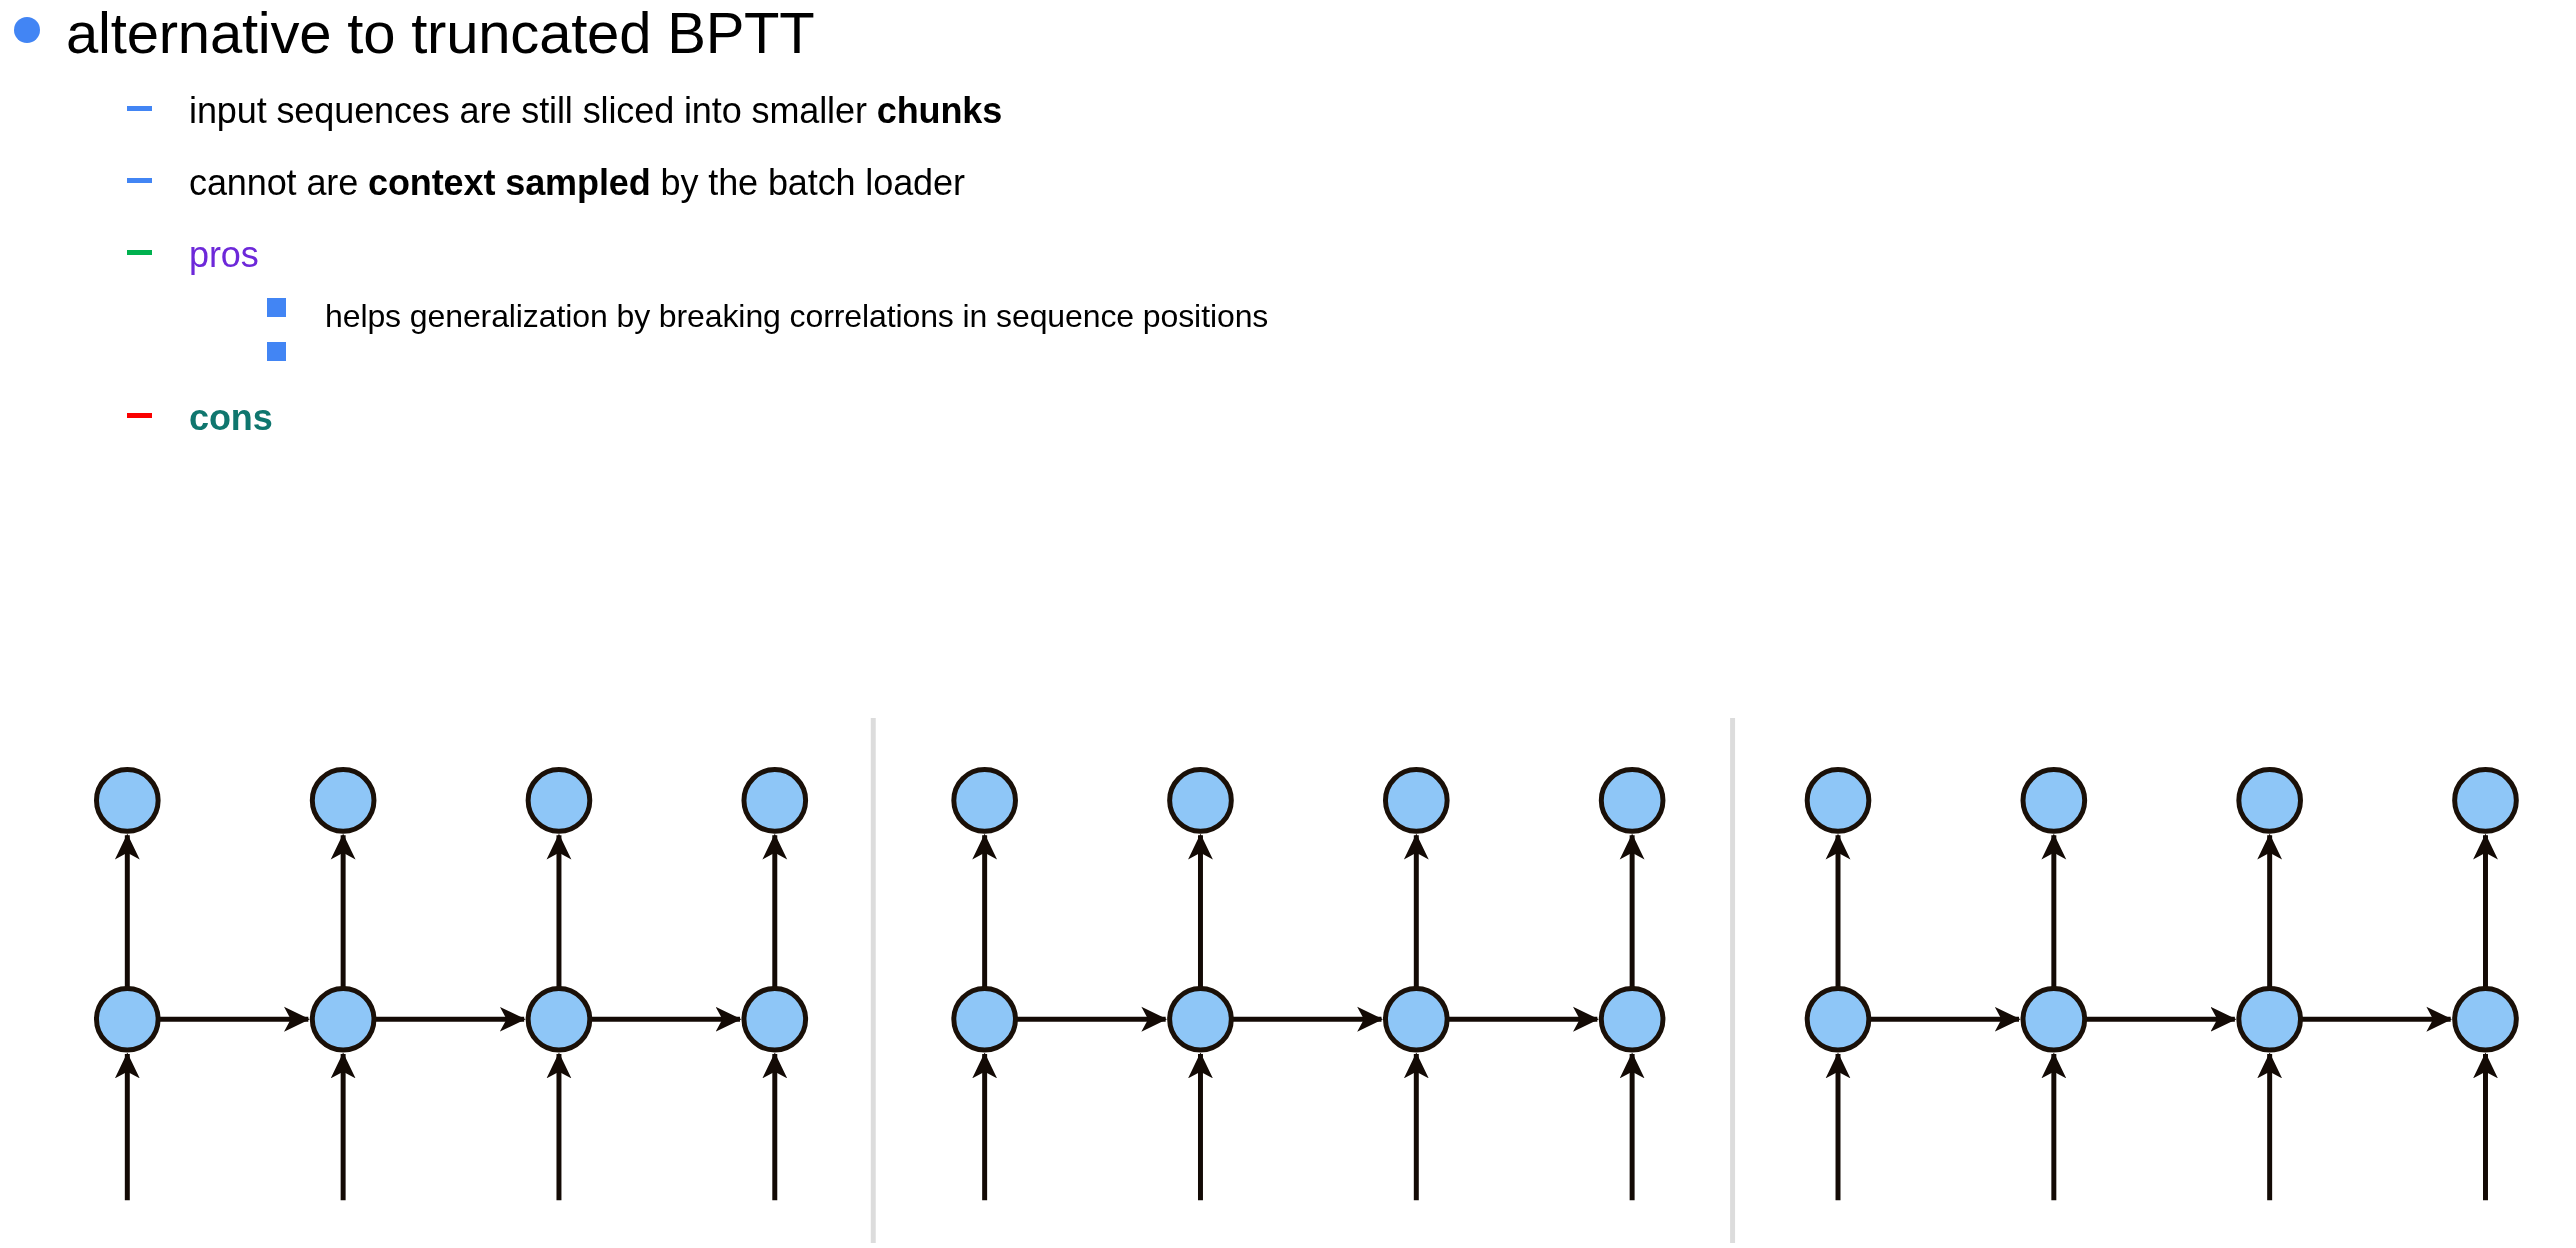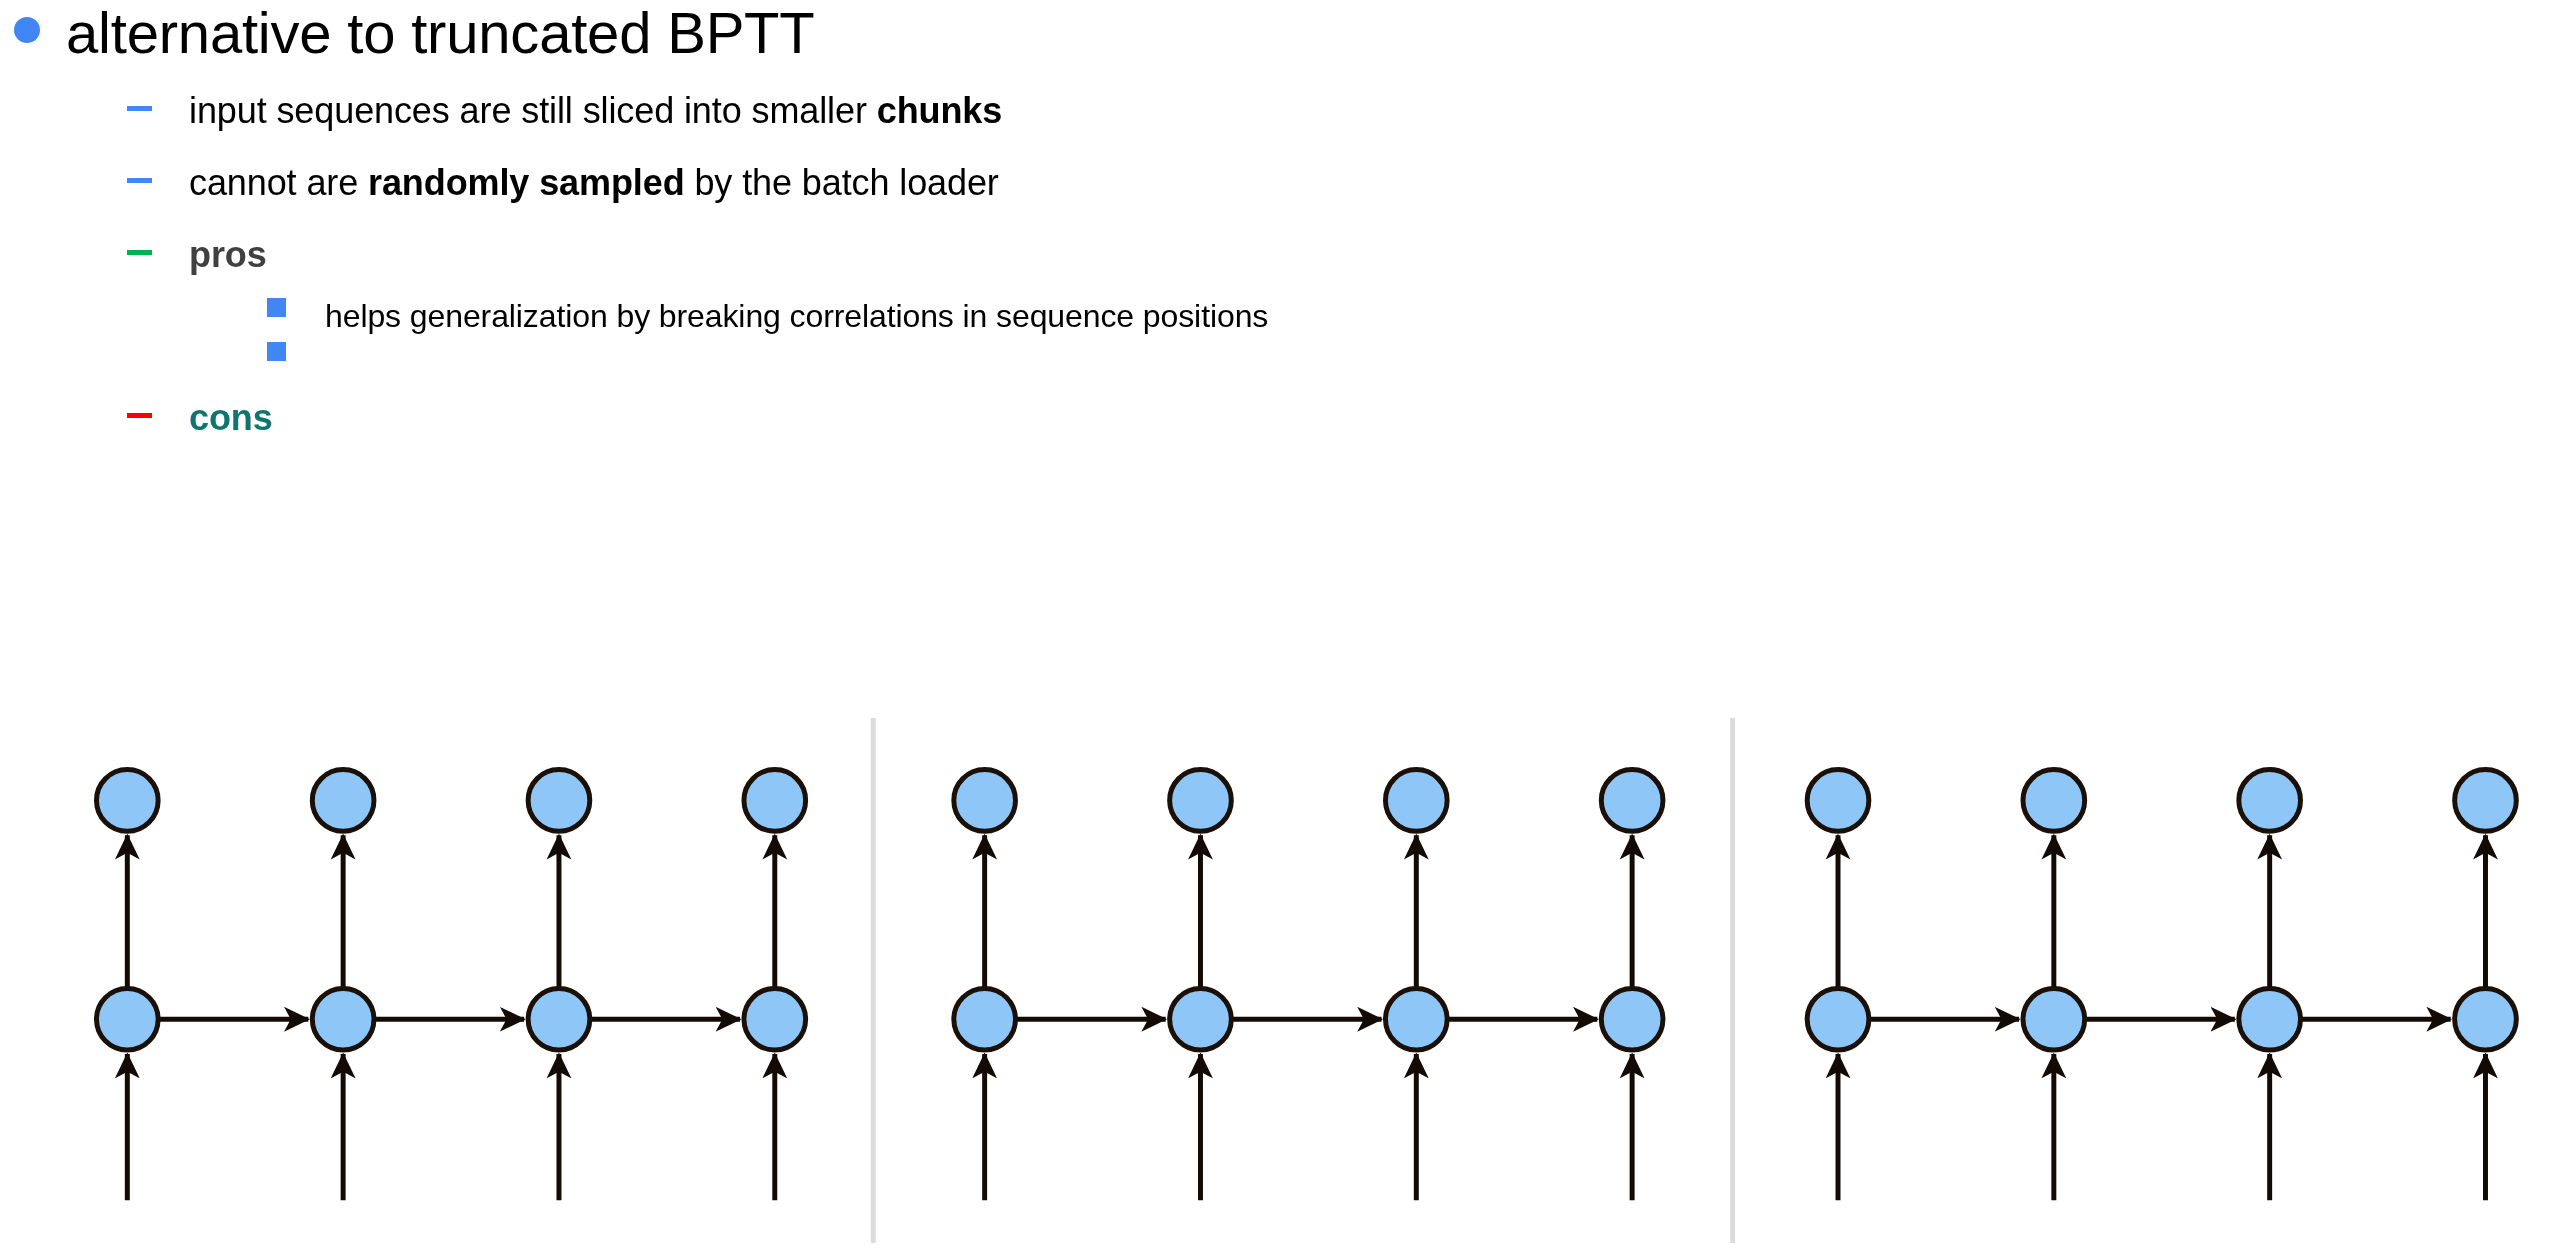--- a/index.html
+++ b/index.html
@@ -74,21 +74,21 @@
     height: 5px;
     background: #4285f4;
   }
   .dash.green { background: #00b14f; }
   .dash.red   { background: #fa0000; }
   .lvl2 .txt {
     font-size: 36px;
     line-height: 50px;
     letter-spacing: -0.1px;
   }
-  .lvl2 .txt.green { color: #404040; font-weight: bold; }
+  .lvl2 .txt.green { color: #6d28d9; font-weight: normal; }
   .lvl2 .txt.red   { color: #0f766e; font-weight: bold; }
 
   
   .lvl3 {
     padding-left: 267px;
     margin-top: 14px;
   }
   .lvl3 .marker {
     width: 58px;
     flex: 0 0 58px;
@@ -135,21 +135,21 @@
     <span class="marker">
         <i class="dash"></i>
       </span>
     <span class="txt"><span>input sequences are still sliced into smaller </span><b>chunks</b></span>
   </div>
 
   <div class="row lvl2">
     <span class="marker">
         <i class="dash"></i>
       </span>
-    <span class="txt"><span>cannot are </span><b>randomly sampled</b><span> by the batch loader</span></span>
+    <span class="txt"><span>cannot are </span><b>context sampled</b><span> by the batch loader</span></span>
   </div>
 
   <div class="row lvl2">
     <span class="marker">
         <i class="dash green"></i>
       </span>
     <span class="txt green">pros</span>
   </div>
 
   <div class="row lvl3">

